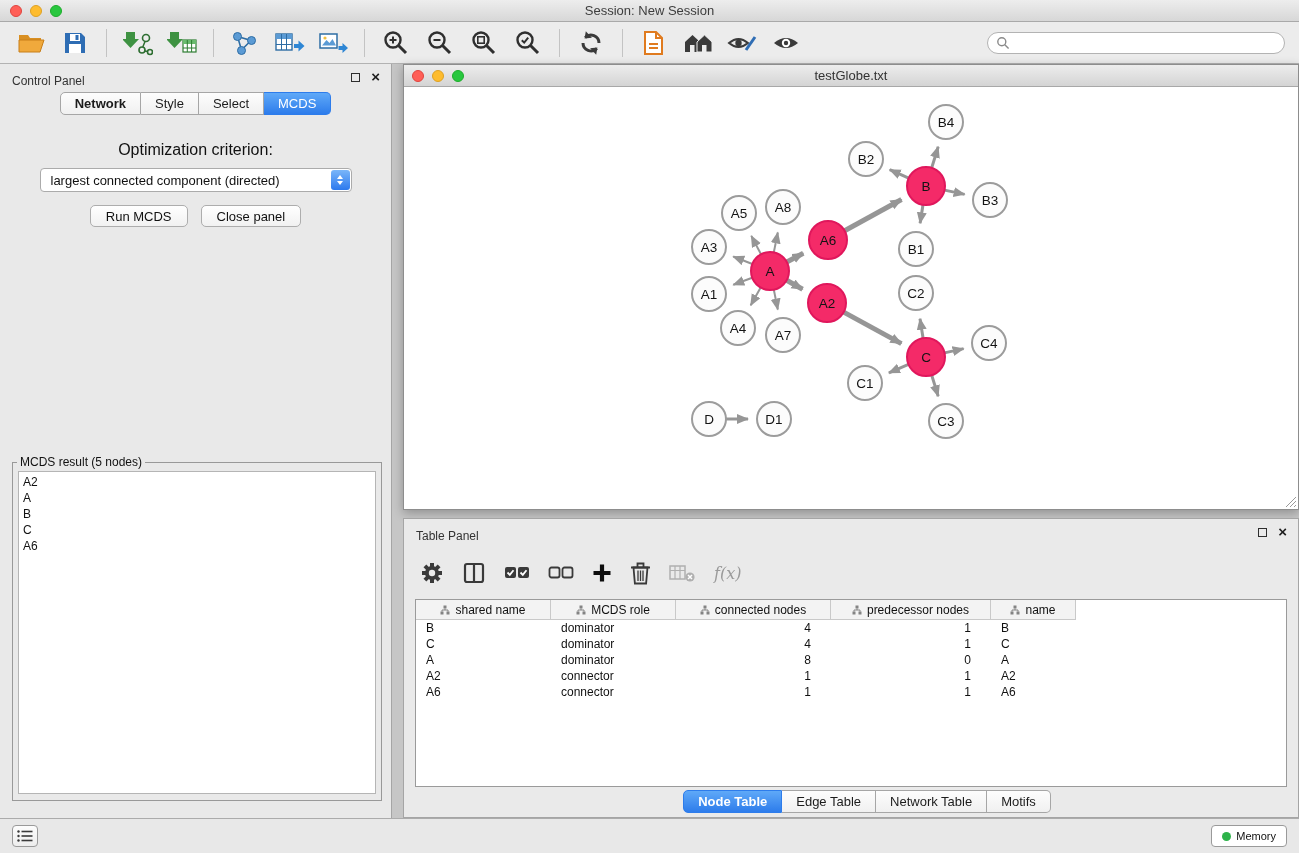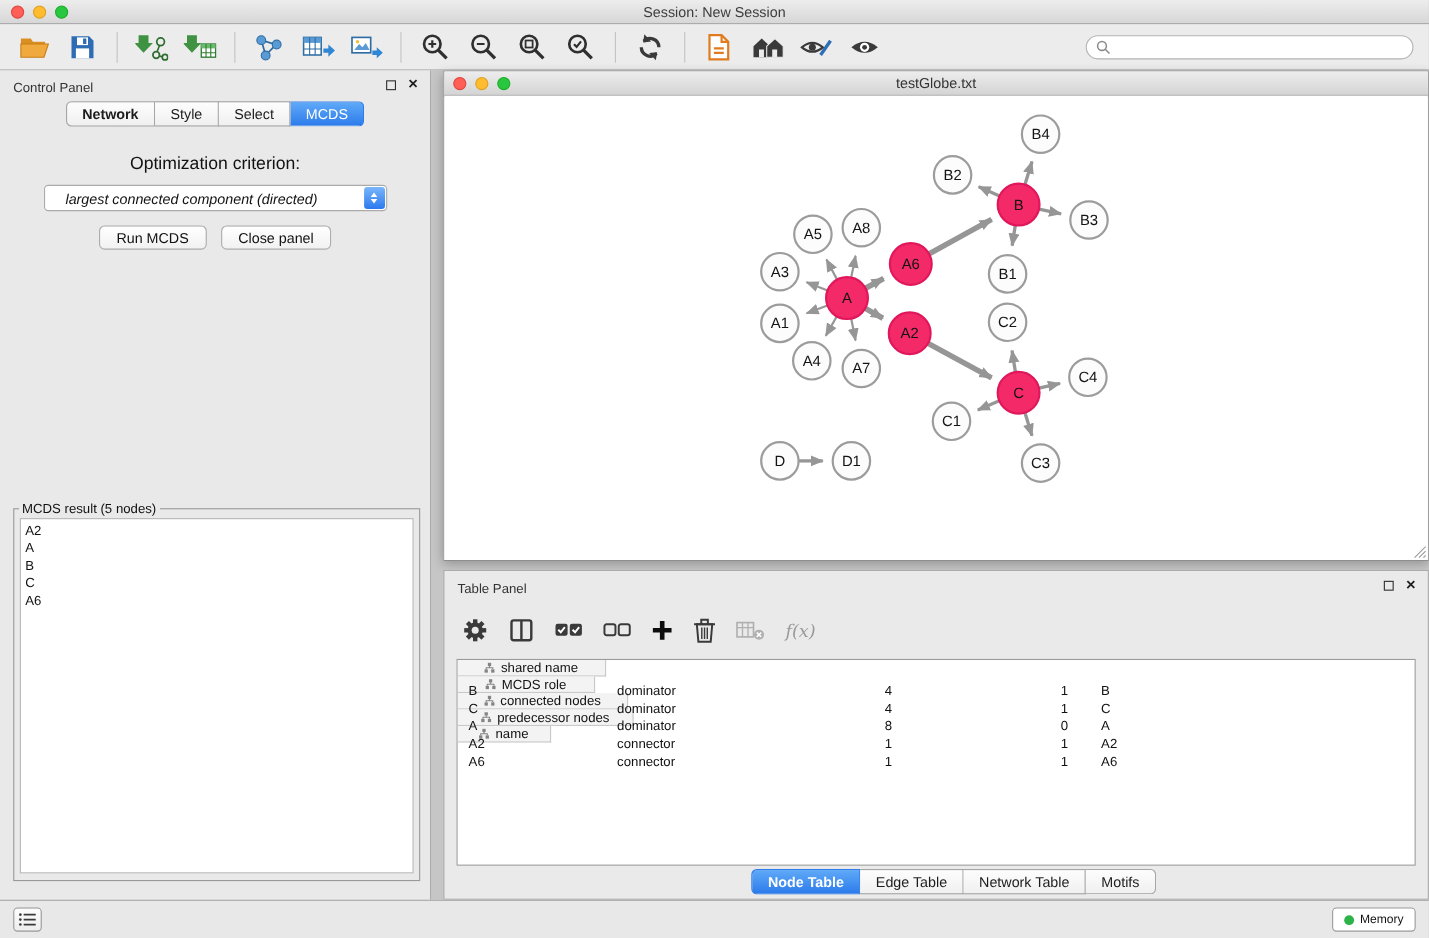--- a/index.html
+++ b/index.html
@@ -65,21 +65,21 @@
   .seg.seg-active {
     background:linear-gradient(#5fa9f8,#2d7ceb);
     border-color:#2d7ceb; color:#fff;
   }
   .opt-label { text-align:center; margin-top:26px; font-size:16px; }
   .dropdown {
     width:312px; height:24px; margin:9px auto 0;
     background:#fff; border:1px solid #ababab; border-radius:4px;
     display:flex; align-items:center;
   }
-  .dropdown-text { flex:1; font-size:13px; padding-left:19px; white-space:nowrap;font-style:italic; }
+  .dropdown-text { flex:1; font-size:13px; padding-left:10px; white-space:nowrap; }
   .dropdown-stepper {
     width:19px; height:20px; margin-right:1px; border-radius:3px;
     background:linear-gradient(#7ab6f9,#2c79ee);
     display:flex; flex-direction:column; align-items:center; justify-content:center; gap:2px;
   }
   .tri-up   { width:0; height:0; border-left:3.5px solid transparent; border-right:3.5px solid transparent; border-bottom:4.5px solid #fff; }
   .tri-down { width:0; height:0; border-left:3.5px solid transparent; border-right:3.5px solid transparent; border-top:4.5px solid #fff; }
   .btn-row { display:flex; justify-content:center; gap:13px; margin-top:13px; }
   .mac-btn {
     height:22px; padding:0 15px; font-size:13px;
@@ -125,21 +125,21 @@
   .tp-toolbar {
     position:absolute; left:16px; top:36px; height:36px;
     display:flex; align-items:center; gap:18px;
   }
   .tp-icon-btn { background:none; border:none; padding:0; display:flex; align-items:center; justify-content:center; }
   .fx { font-family:"DejaVu Serif", serif; font-style:italic; font-size:16px; color:#9a9a9a; }
   .tp-table {
     position:absolute; left:11px; top:80px; width:872px; height:188px;
     background:#fff; border:1px solid #9a9a9a; overflow:hidden;
   }
-  .thead { display:flex; height:20px;flex-direction:column; }
+  .thead { display:flex; height:20px; }
   .th {
     display:flex; align-items:center; justify-content:center; gap:5px;
     background:#f3f3f3; border-right:1px solid #c9c9c9; border-bottom:1px solid #c9c9c9;
     font-size:12px; color:#111; height:20px;
   }
   .tr { display:flex; height:16px; line-height:16px; font-size:12px; }
   .td { overflow:hidden; white-space:nowrap; }
   .td-left  { text-align:left;  padding-left:10px; }
   .td-right { text-align:right; padding-right:20px; }
   .tp-tabs { position:absolute; left:0; right:0; top:271px;padding-left:32px; }

